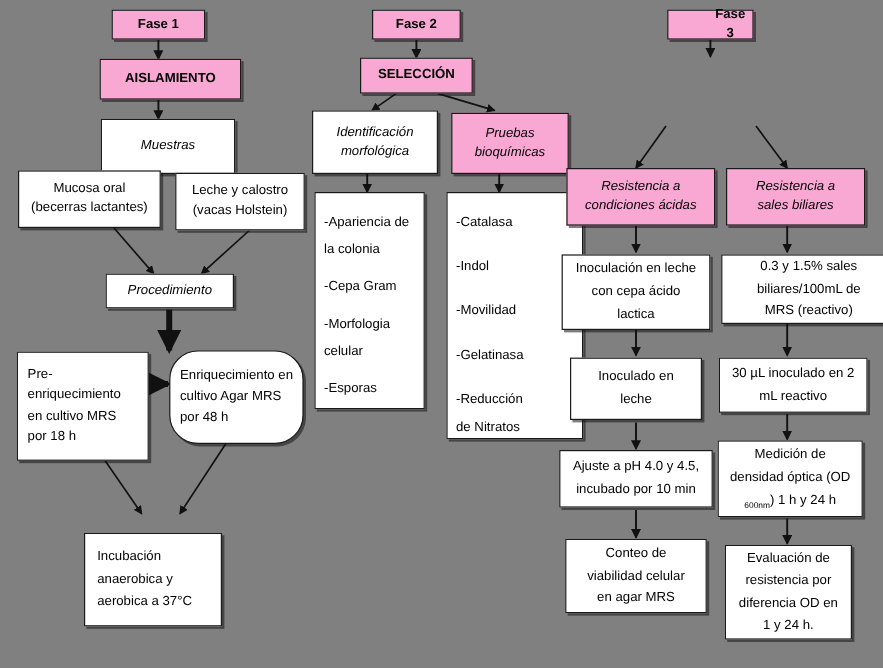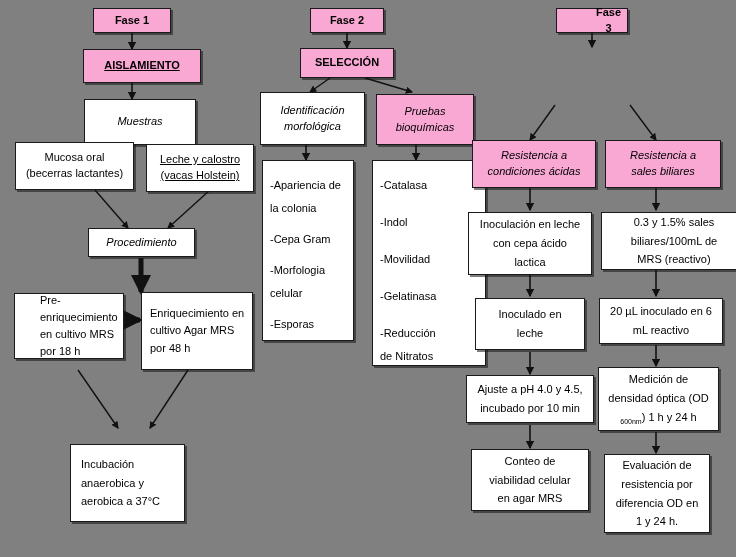--- a/index.html
+++ b/index.html
@@ -98,38 +98,38 @@
     <line x1="530" y1="275" x2="530" y2="296" stroke="#111" stroke-width="1.6" marker-end="url(#ah)"></line>
     <line x1="656" y1="270" x2="656" y2="296" stroke="#111" stroke-width="1.6" marker-end="url(#ah)"></line>
     <line x1="530" y1="352" x2="530" y2="374" stroke="#111" stroke-width="1.6" marker-end="url(#ah)"></line>
     <line x1="656" y1="345" x2="656" y2="366" stroke="#111" stroke-width="1.6" marker-end="url(#ah)"></line>
     <line x1="530" y1="425" x2="530" y2="448" stroke="#111" stroke-width="1.6" marker-end="url(#ah)"></line>
     <line x1="656" y1="432" x2="656" y2="453" stroke="#111" stroke-width="1.6" marker-end="url(#ah)"></line>
   </svg>
 
   <div class="box gray bold shadowed" style="left:93px;  top:8px;   width:78px;  height:25px;">Fase 1</div>
 
-  <div class="box gray bold shadowed" style="left:83px;  top:49px;  width:118px; height:34px;text-decoration:underline;">AISLAMIENTO</div>
+  <div class="box gray bold shadowed" style="left:83px;  top:49px;  width:118px; height:34px;">AISLAMIENTO</div>
 
   <div class="box white ital shadowed" style="left:84px;  top:99px;  width:112px; height:46px;">Muestras</div>
 
   <div class="box white shadowed" style="left:15px;  top:142px; width:119px; height:48px;">Mucosa oral
 (becerras lactantes)</div>
 
-  <div class="box white shadowed" style="left:146px; top:144px; width:108px; height:48px;text-decoration:underline;">Leche  y calostro
+  <div class="box white shadowed" style="left:146px; top:144px; width:108px; height:48px;">Leche  y calostro
 (vacas Holstein)</div>
 
   <div class="box white ital shadowed" style="left:88px;  top:228px; width:107px; height:29px;">Procedimiento</div>
 
-  <div class="box white left shadowed" style="left:14px;  top:293px; width:110px; height:66px; align-items:center; padding-left:25px; line-height:1.55;">Pre-
+  <div class="box white left shadowed" style="left:14px;  top:293px; width:110px; height:91px; align-items:center; padding-left:8px; line-height:1.55;">Pre-
 enriquecimiento
 en cultivo  MRS
 por 18 h</div>
 
-  <div class="box white left shadowed" style="left:141px; top:292px; width:112px; height:78px; align-items:center; padding-left:8px; line-height:1.55;">Enriquecimiento en
+  <div class="box white left shadowed" style="left:141px; top:292px; width:112px; height:78px; align-items:center; padding-left:8px; line-height:1.55;border-radius:24px;">Enriquecimiento en
 cultivo Agar MRS
 por 48 h</div>
 
   <div class="box white left shadowed" style="left:70px;  top:444px; width:115px; height:78px; align-items:center; padding-left:10px; line-height:1.7;">Incubación
 anaerobica y
 aerobica  a 37°C</div>
 
   <div class="box gray bold shadowed" style="left:310px; top:8px;   width:74px;  height:25px;">Fase 2</div>
 
   <div class="box gray bold shadowed" style="left:300px; top:48px;  width:94px;  height:30px;">SELECCIÓN</div>
@@ -171,21 +171,21 @@
 con cepa ácido
 lactica</div>
 
   <div class="box white shadowed" style="left:601px; top:212px; width:146px; height:58px; line-height:1.7;">0.3 y 1.5% sales
 biliares/100mL de
 MRS (reactivo)</div>
 
   <div class="box white shadowed" style="left:475px; top:298px; width:110px; height:52px; line-height:1.7;">Inoculado en
 leche</div>
 
-  <div class="box white shadowed" style="left:599px; top:298px; width:124px; height:46px; line-height:1.7;">20 µL inoculado en 6
+  <div class="box white shadowed" style="left:599px; top:298px; width:124px; height:46px; line-height:1.7;">30 µL inoculado en 2
 mL reactivo</div>
 
   <div class="box white shadowed" style="left:466px; top:375px; width:128px; height:48px; line-height:1.7;">Ajuste a pH 4.0 y 4.5,
 incubado por 10 min</div>
 
   <div class="box white shadowed" style="left:598px; top:367px; width:121px; height:64px; line-height:1.7; flex-direction:column;">
     <span>Medición de</span>
     <span>densidad óptica (OD</span>
     <span><span class="sub">600nm</span><span>) 1 h y 24 h</span></span>
   </div>

